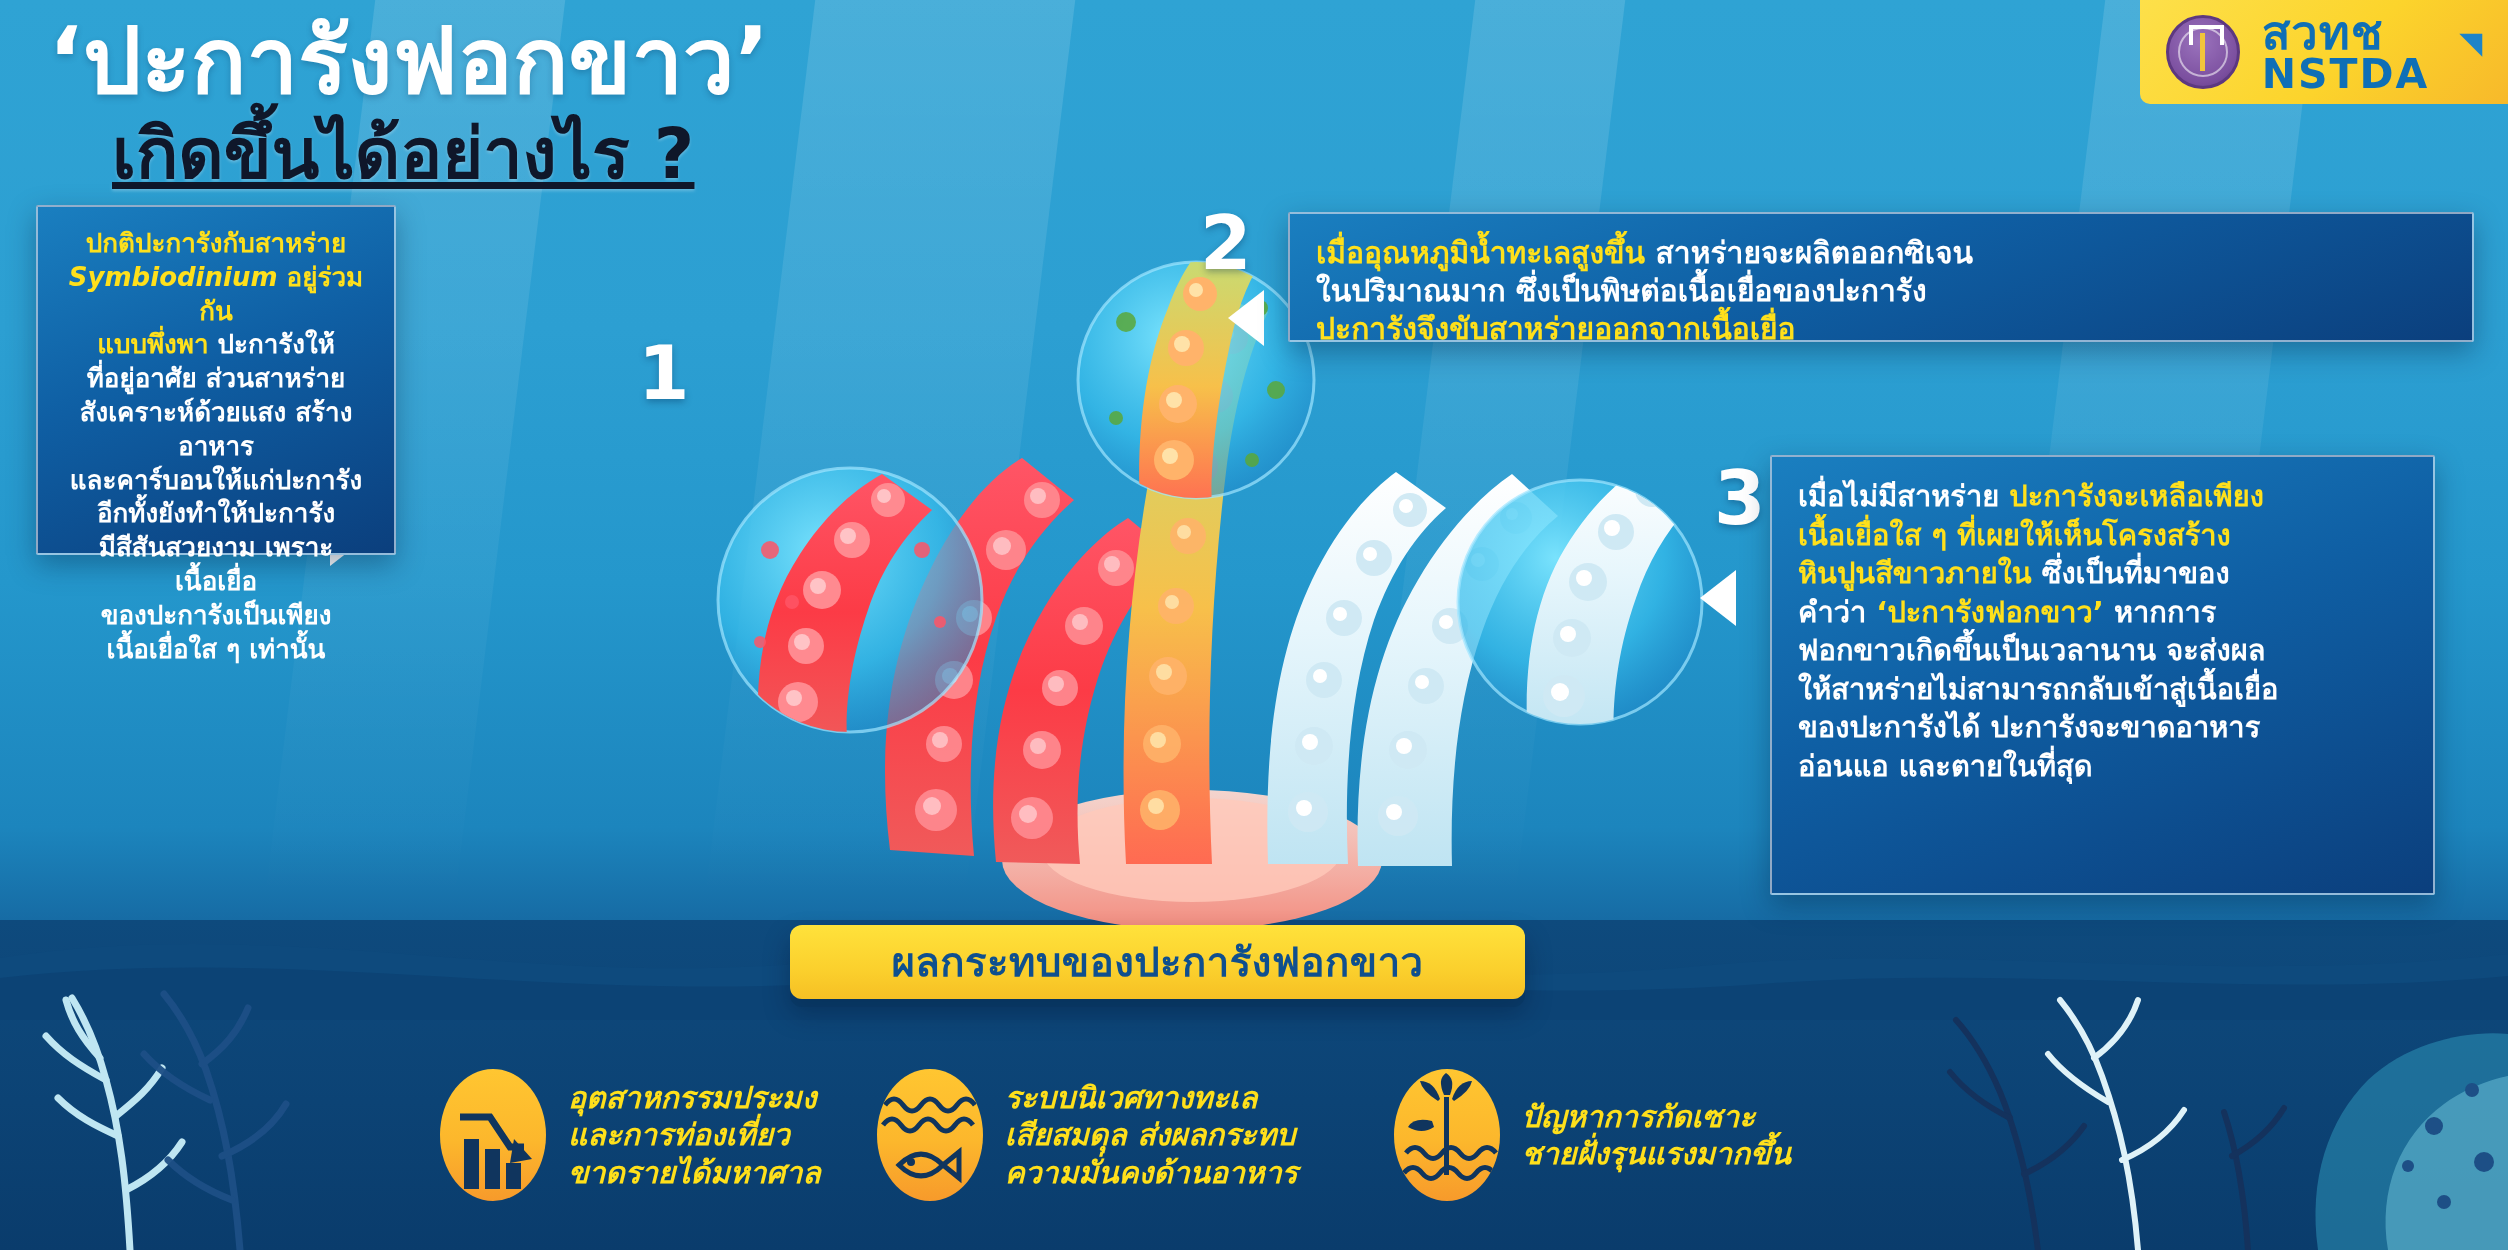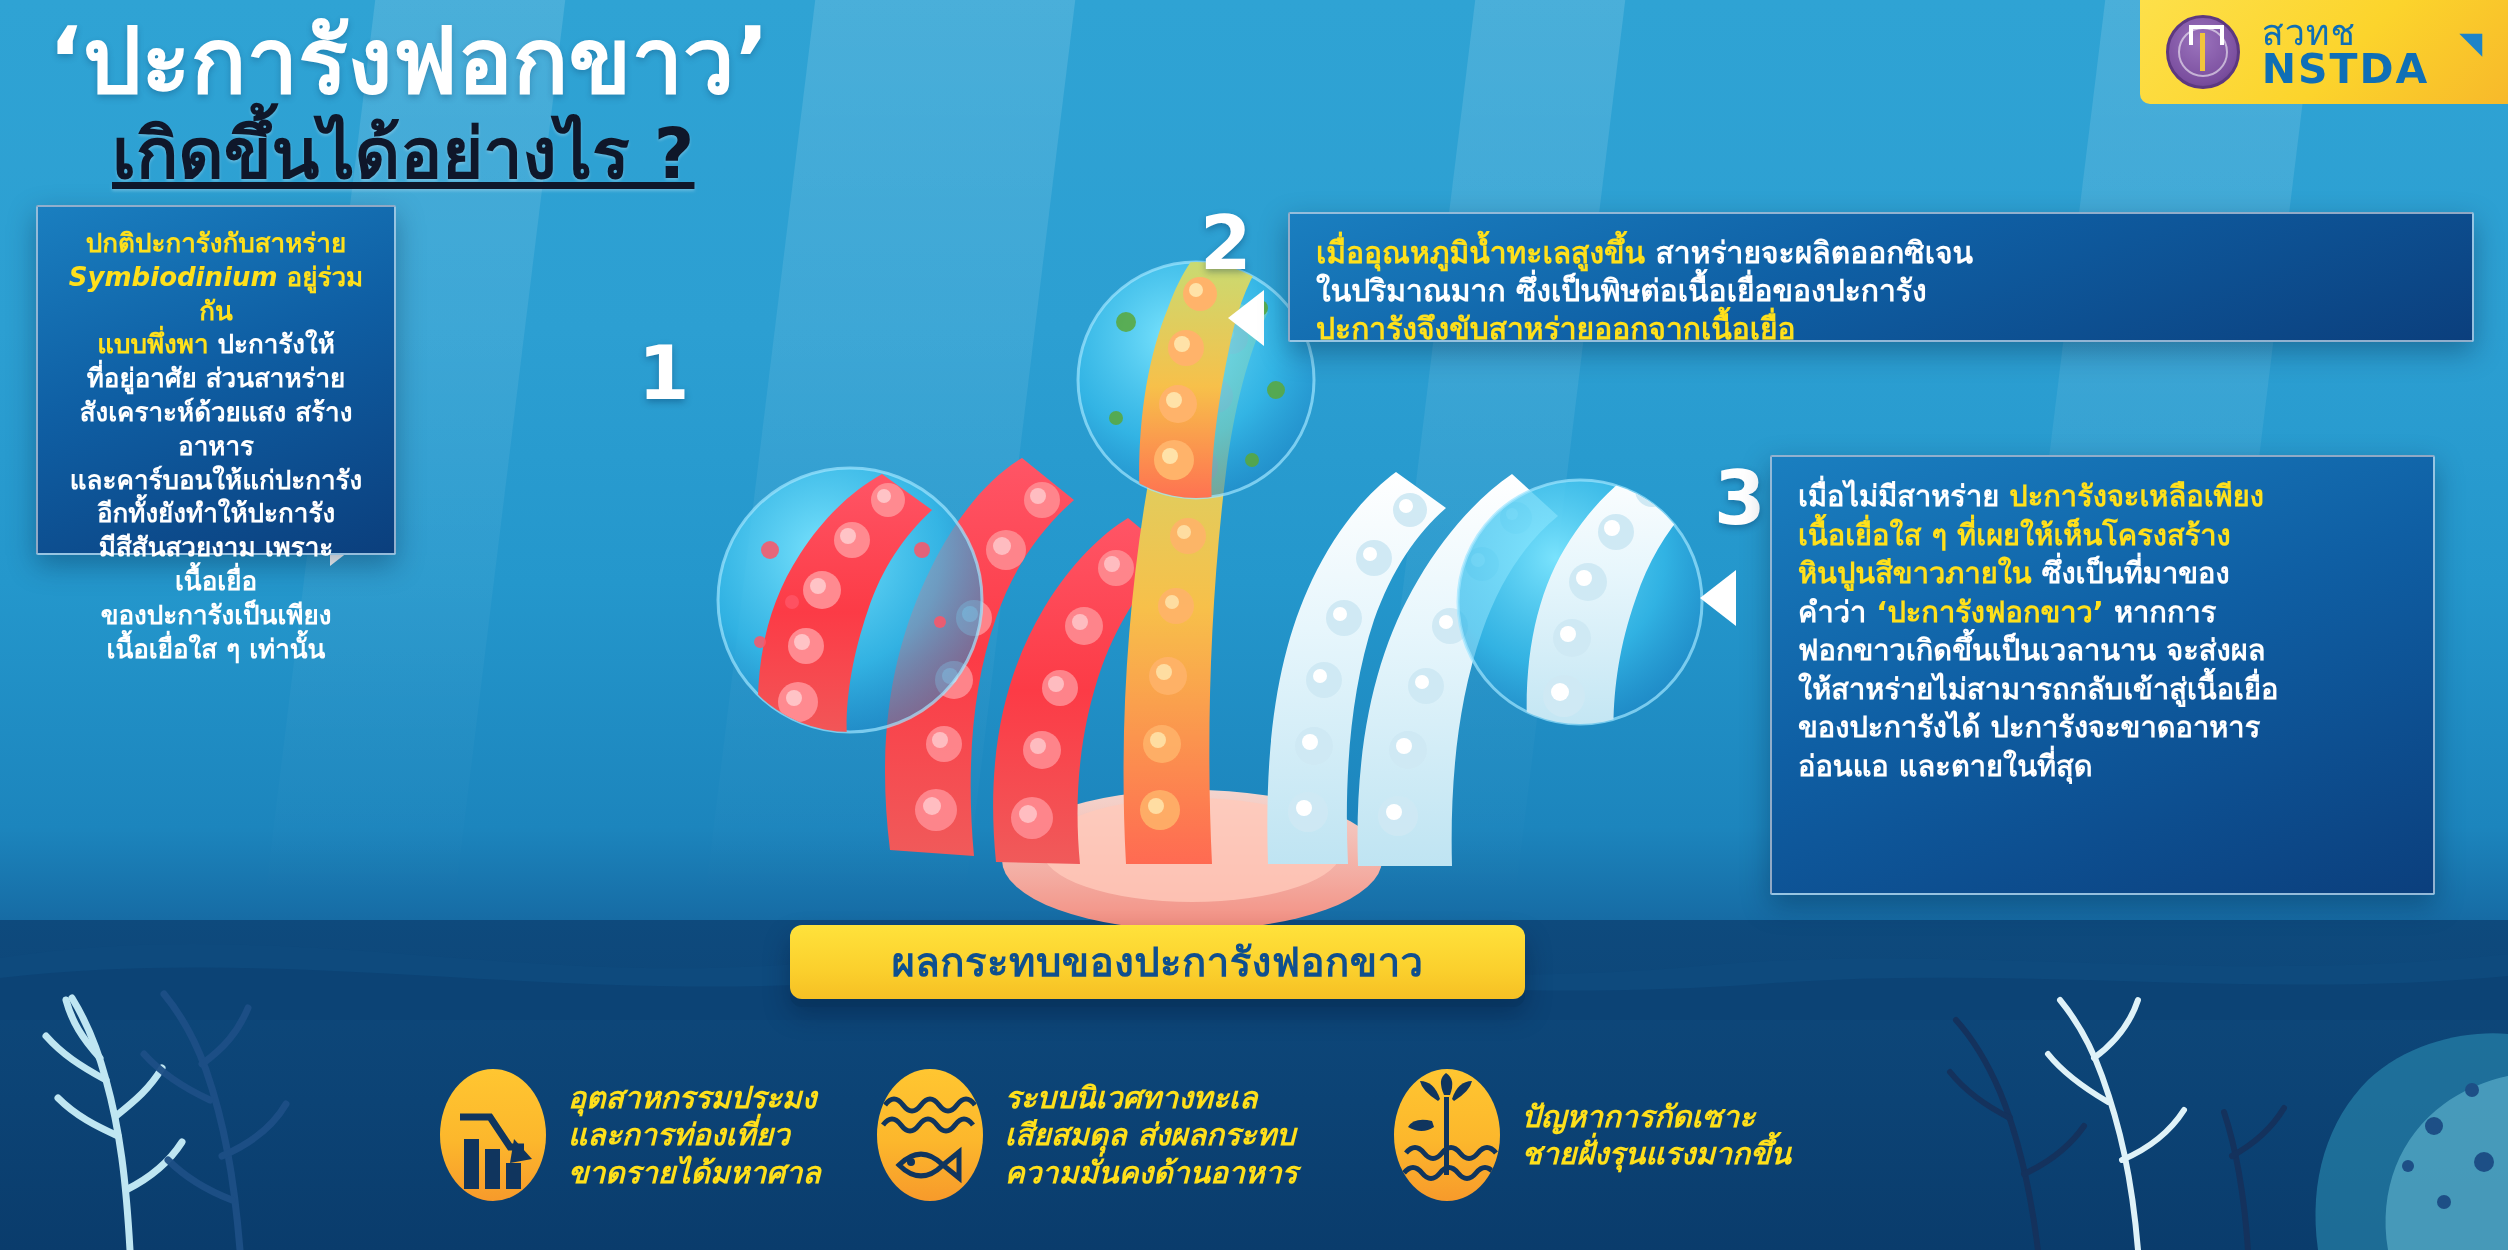--- a/index.html
+++ b/index.html
@@ -40,21 +40,21 @@
   .logo-seal { width:74px; height:74px; border-radius:50%;
     background:radial-gradient(circle at 45% 35%,#9b73bd,#7a4e9e 70%,#5d3880);
     border:3px solid #5d3880; position:relative;
     display:flex; align-items:center; justify-content:center; }
   .logo-seal::after{ content:""; width:46px;height:46px;border-radius:50%;
     border:2px solid rgba(255,255,255,.55); position:absolute; }
   .logo-seal .trident { width:5px;height:38px;background:#f2c53a; position:relative; z-index:2;}
   .logo-seal .trident::before{content:"";position:absolute;top:-8px;left:-11px;width:27px;height:16px;
     border:4px solid #ffffff;border-bottom:none;}
   .logo-word { display:flex; flex-direction:column; align-items:flex-start; line-height:.92;}
-  .logo-thai { font-size:36px; font-weight:normal; color:#0f6fb6; letter-spacing:1px;}
+  .logo-thai { font-size:47px; font-weight:bold; color:#0f6fb6; letter-spacing:1px;}
   .logo-en   { font-size:41px; font-weight:bold; color:#0f6fb6; letter-spacing:2px; margin-top:2px;}
   .logo-mark { display:inline-block; margin-left:8px; color:#1d84c8; font-size:30px; transform:translateY(-10px);}
 
   
   .title-main {
     position:absolute; left:48px; top:14px;
     font-size:92px; font-weight:bold; color:#ffffff; line-height:1.05;
     text-shadow:0 3px 6px rgba(0,40,80,.25); white-space:nowrap;
   }
   .title-sub {

